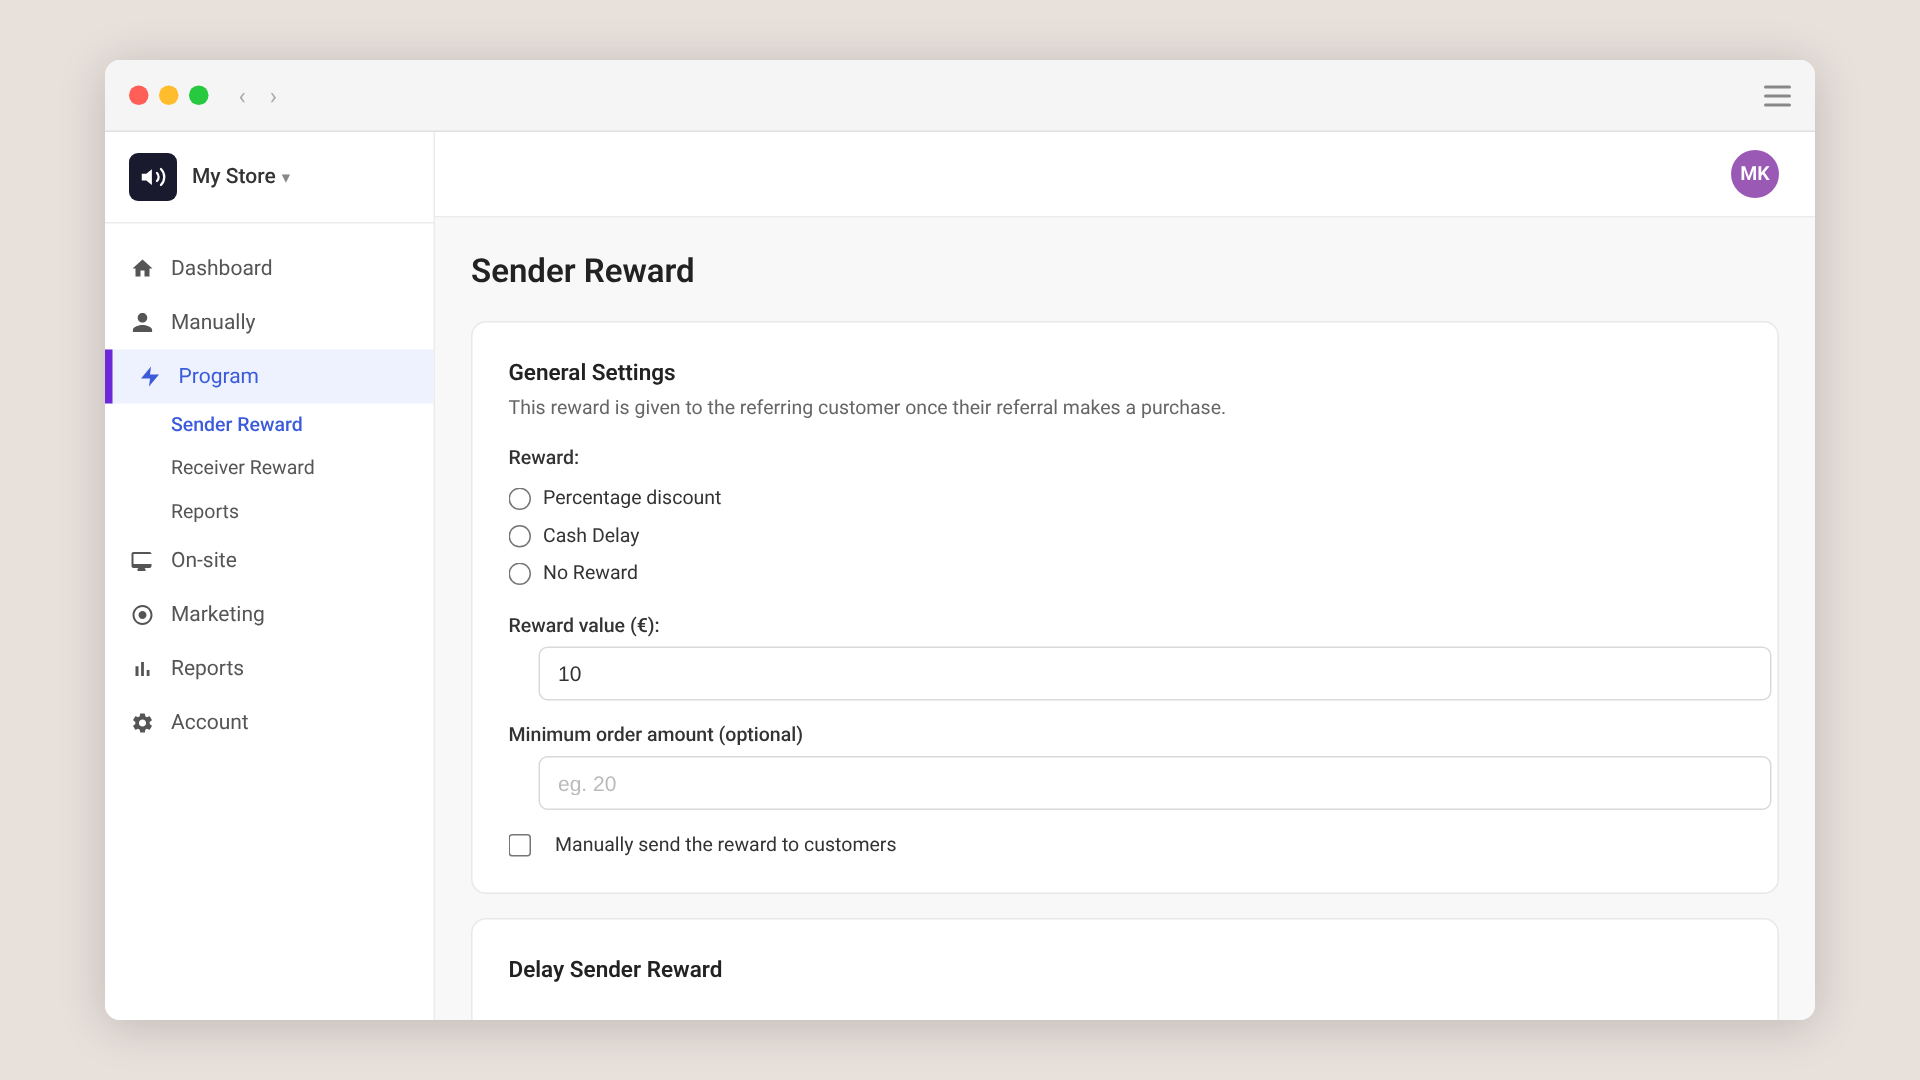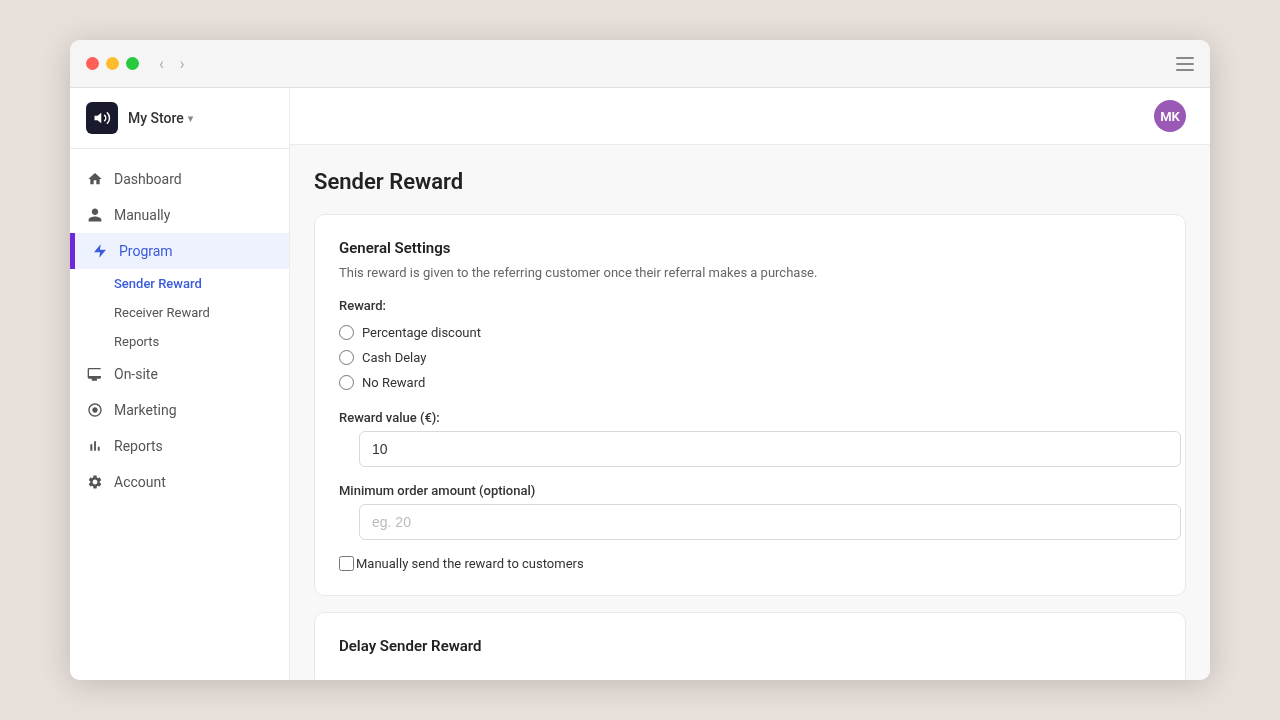--- a/index.html
+++ b/index.html
@@ -282,21 +282,21 @@
       font-size: 14px;
       color: #333;
       background: #fff;
       outline: none;
       margin-left: 20px;
     }
     .field-input::placeholder { color: #bbb; }
     .checkbox-item {
       display: flex;
       align-items: center;
-      gap: 2px;
+      gap: 16px;
       font-size: 13px;
       color: #333;
       cursor: pointer;
     }
     .checkbox-item input[type="checkbox"] {
       width: 15px;
       height: 15px;
       accent-color: #3b5bdb;
     }
     

